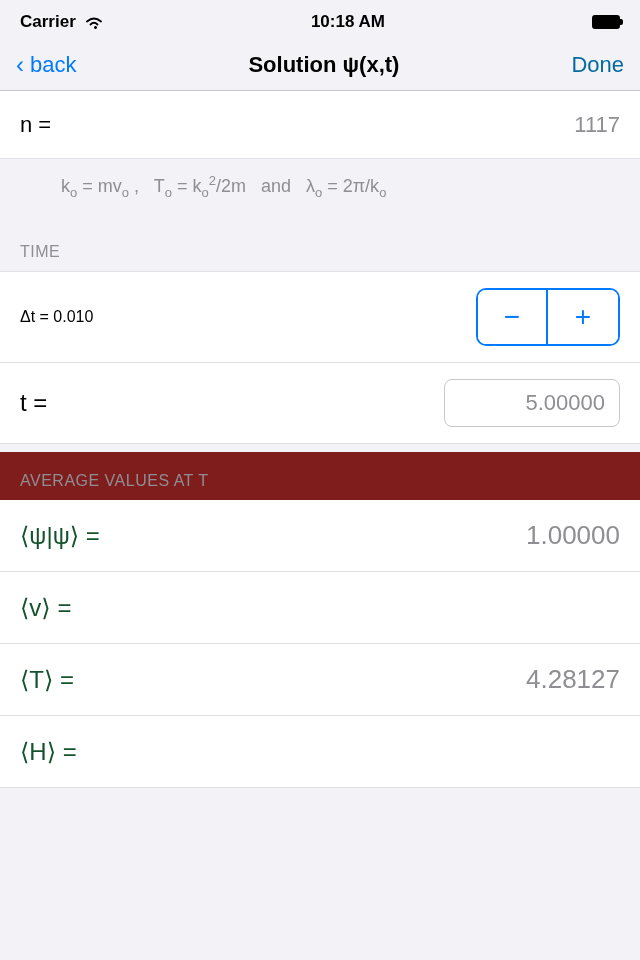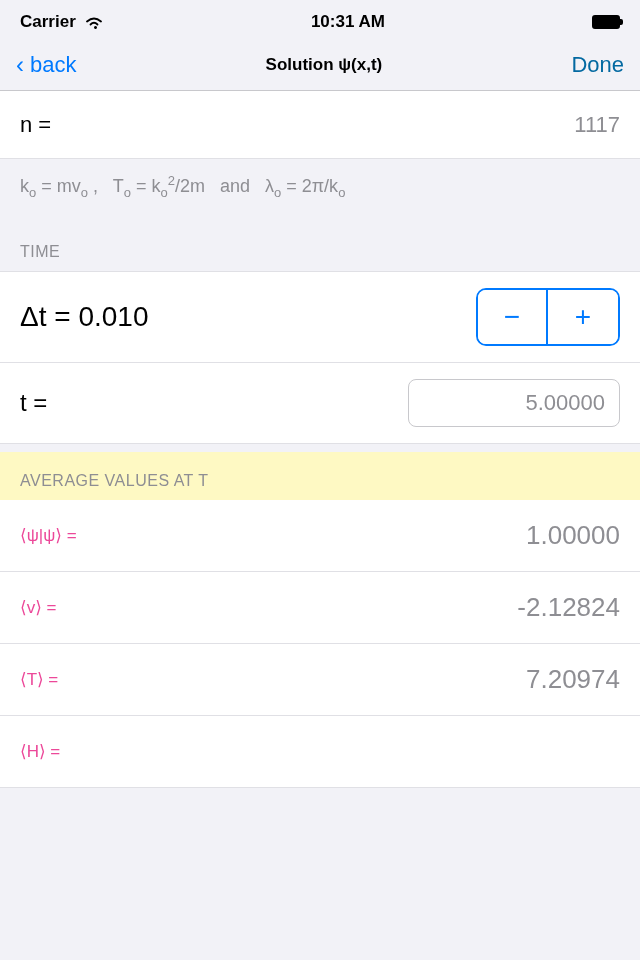--- a/index.html
+++ b/index.html
@@ -75,21 +75,21 @@
       text-decoration: none;
       cursor: pointer;
       gap: 4px;
     }
     .nav-back-chevron {
       font-size: 24px;
       line-height: 1;
       margin-right: 2px;
     }
     .nav-title {
-      font-size: 17px;
+      font-size: 22px;
       font-weight: 700;
       color: #000;
     }
     .nav-done {
       color: #0369a1;
       font-size: 22px;
       font-weight: 400;
       cursor: pointer;
     }
 
@@ -121,20 +121,21 @@
     .section-header-text {
       font-size: 16px;
       font-weight: 500;
       color: #8e8e93;
       letter-spacing: 0.5px;
       text-transform: uppercase;
     }
     .formula-row {
       background: #f2f2f7;
       padding: 12px 20px 20px;
+      margin-left: 41px;
     }
     .formula-text {
       font-size: 18px;
       color: #8e8e93;
       line-height: 1.6;
     }
     .formula-text sub {
       font-size: 13px;
     }
     .formula-text sup {
@@ -144,21 +145,21 @@
     
     .stepper-row {
       display: flex;
       align-items: center;
       justify-content: space-between;
       padding: 16px 20px;
       background: #fff;
       border-bottom: 1px solid #e0e0e5;
     }
     .stepper-label {
-      font-size: 28px;
+      font-size: 16px;
       color: #000;
     }
     .stepper-control {
       display: flex;
       border: 2px solid #007aff;
       border-radius: 10px;
       overflow: hidden;
     }
     .stepper-btn {
       width: 70px;
@@ -190,43 +191,43 @@
       font-size: 24px;
       color: #000;
     }
     .t-input-box {
       border: 1px solid #c8c8cc;
       border-radius: 8px;
       padding: 10px 14px;
       font-size: 22px;
       color: #8e8e93;
       text-align: right;
-      width: 212px;
+      width: 176px;
       background: #fff;
     }
 
     
     .avg-section-bg {
-      background: #fef9c3;
+      background: #7f1d1d;
       padding: 20px 20px 10px;
     }
 
     
     .avg-row {
       display: flex;
       align-items: center;
       justify-content: space-between;
       padding: 20px 20px;
       background: #fff;
       border-bottom: 1px solid #e0e0e5;
       min-height: 72px;
     }
     .avg-label {
-      font-size: 17px;
-      color: #ec4899;
+      font-size: 24px;
+      color: #14532d;
     }
     .avg-value {
       font-size: 26px;
       color: #8e8e93;
     }
 
     
     .section-sep {
       height: 8px;
       background: #f2f2f7;
@@ -239,21 +240,21 @@
 
 <div class="status-bar">
   <div class="status-bar-left">
     <span>Carrier</span>
     <svg width="20" height="15" viewBox="0 0 20 15" fill="none">
       <path d="M10 12.5 a1.5 1.5 0 1 1 0 .01Z" fill="#000"></path>
       <path d="M6.5 9.5 Q10 6 13.5 9.5" stroke="#000" stroke-width="1.8" fill="none" stroke-linecap="round"></path>
       <path d="M3 6.5 Q10 0.5 17 6.5" stroke="#000" stroke-width="1.8" fill="none" stroke-linecap="round"></path>
     </svg>
   </div>
-  <div class="status-bar-center">10:31 AM</div>
+  <div class="status-bar-center">10:18 AM</div>
   <div class="status-bar-right">
     <div class="battery-icon"></div>
   </div>
 </div>
 
 <div class="nav-bar">
   <div class="nav-back">
     <span class="nav-back-chevron">‹</span>
     <span>back</span>
   </div>
@@ -297,23 +298,22 @@
   <span class="section-header-text">AVERAGE VALUES AT T</span>
 </div>
 
 <div class="avg-row">
   <span class="avg-label">⟨ψ|ψ⟩ =</span>
   <span class="avg-value">1.00000</span>
 </div>
 
 <div class="avg-row">
   <span class="avg-label">⟨v⟩ =</span>
-  <span class="avg-value">-2.12824</span>
 </div>
 
 <div class="avg-row">
   <span class="avg-label">⟨T⟩ =</span>
-  <span class="avg-value">7.20974</span>
+  <span class="avg-value">4.28127</span>
 </div>
 
 <div class="avg-row">
   <span class="avg-label">⟨H⟩ =</span>
 </div>
 
 </body></html>

